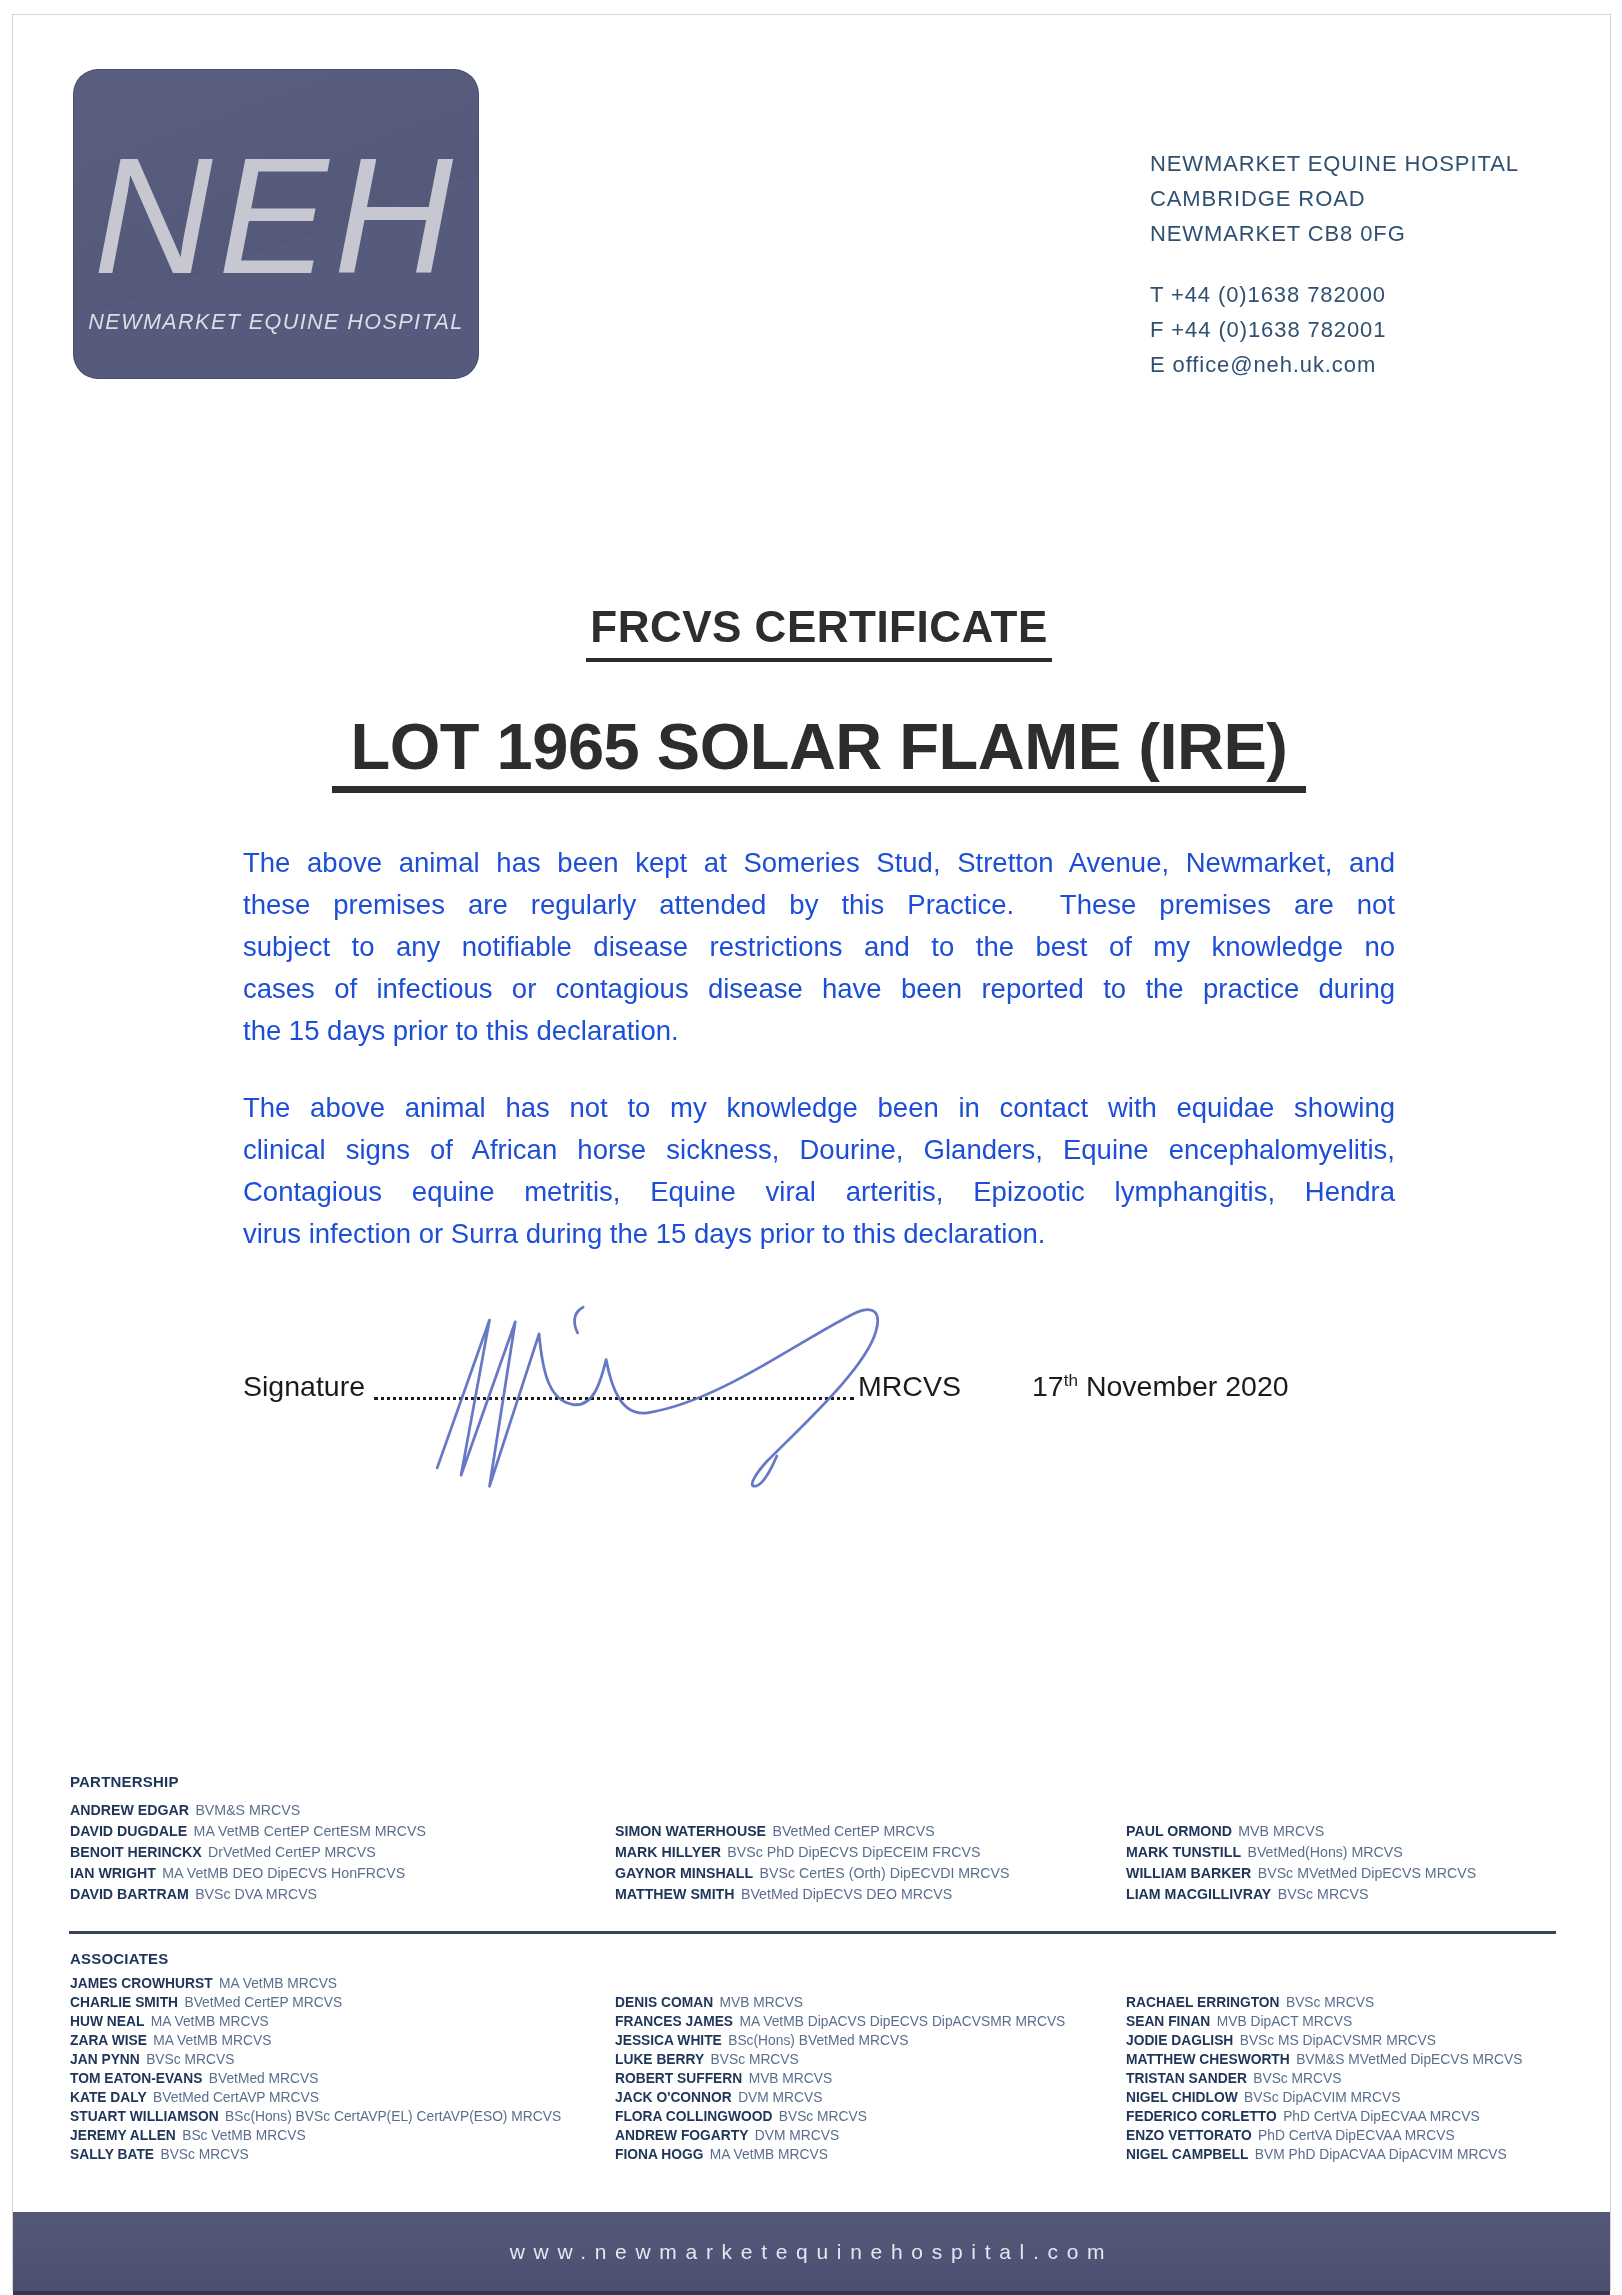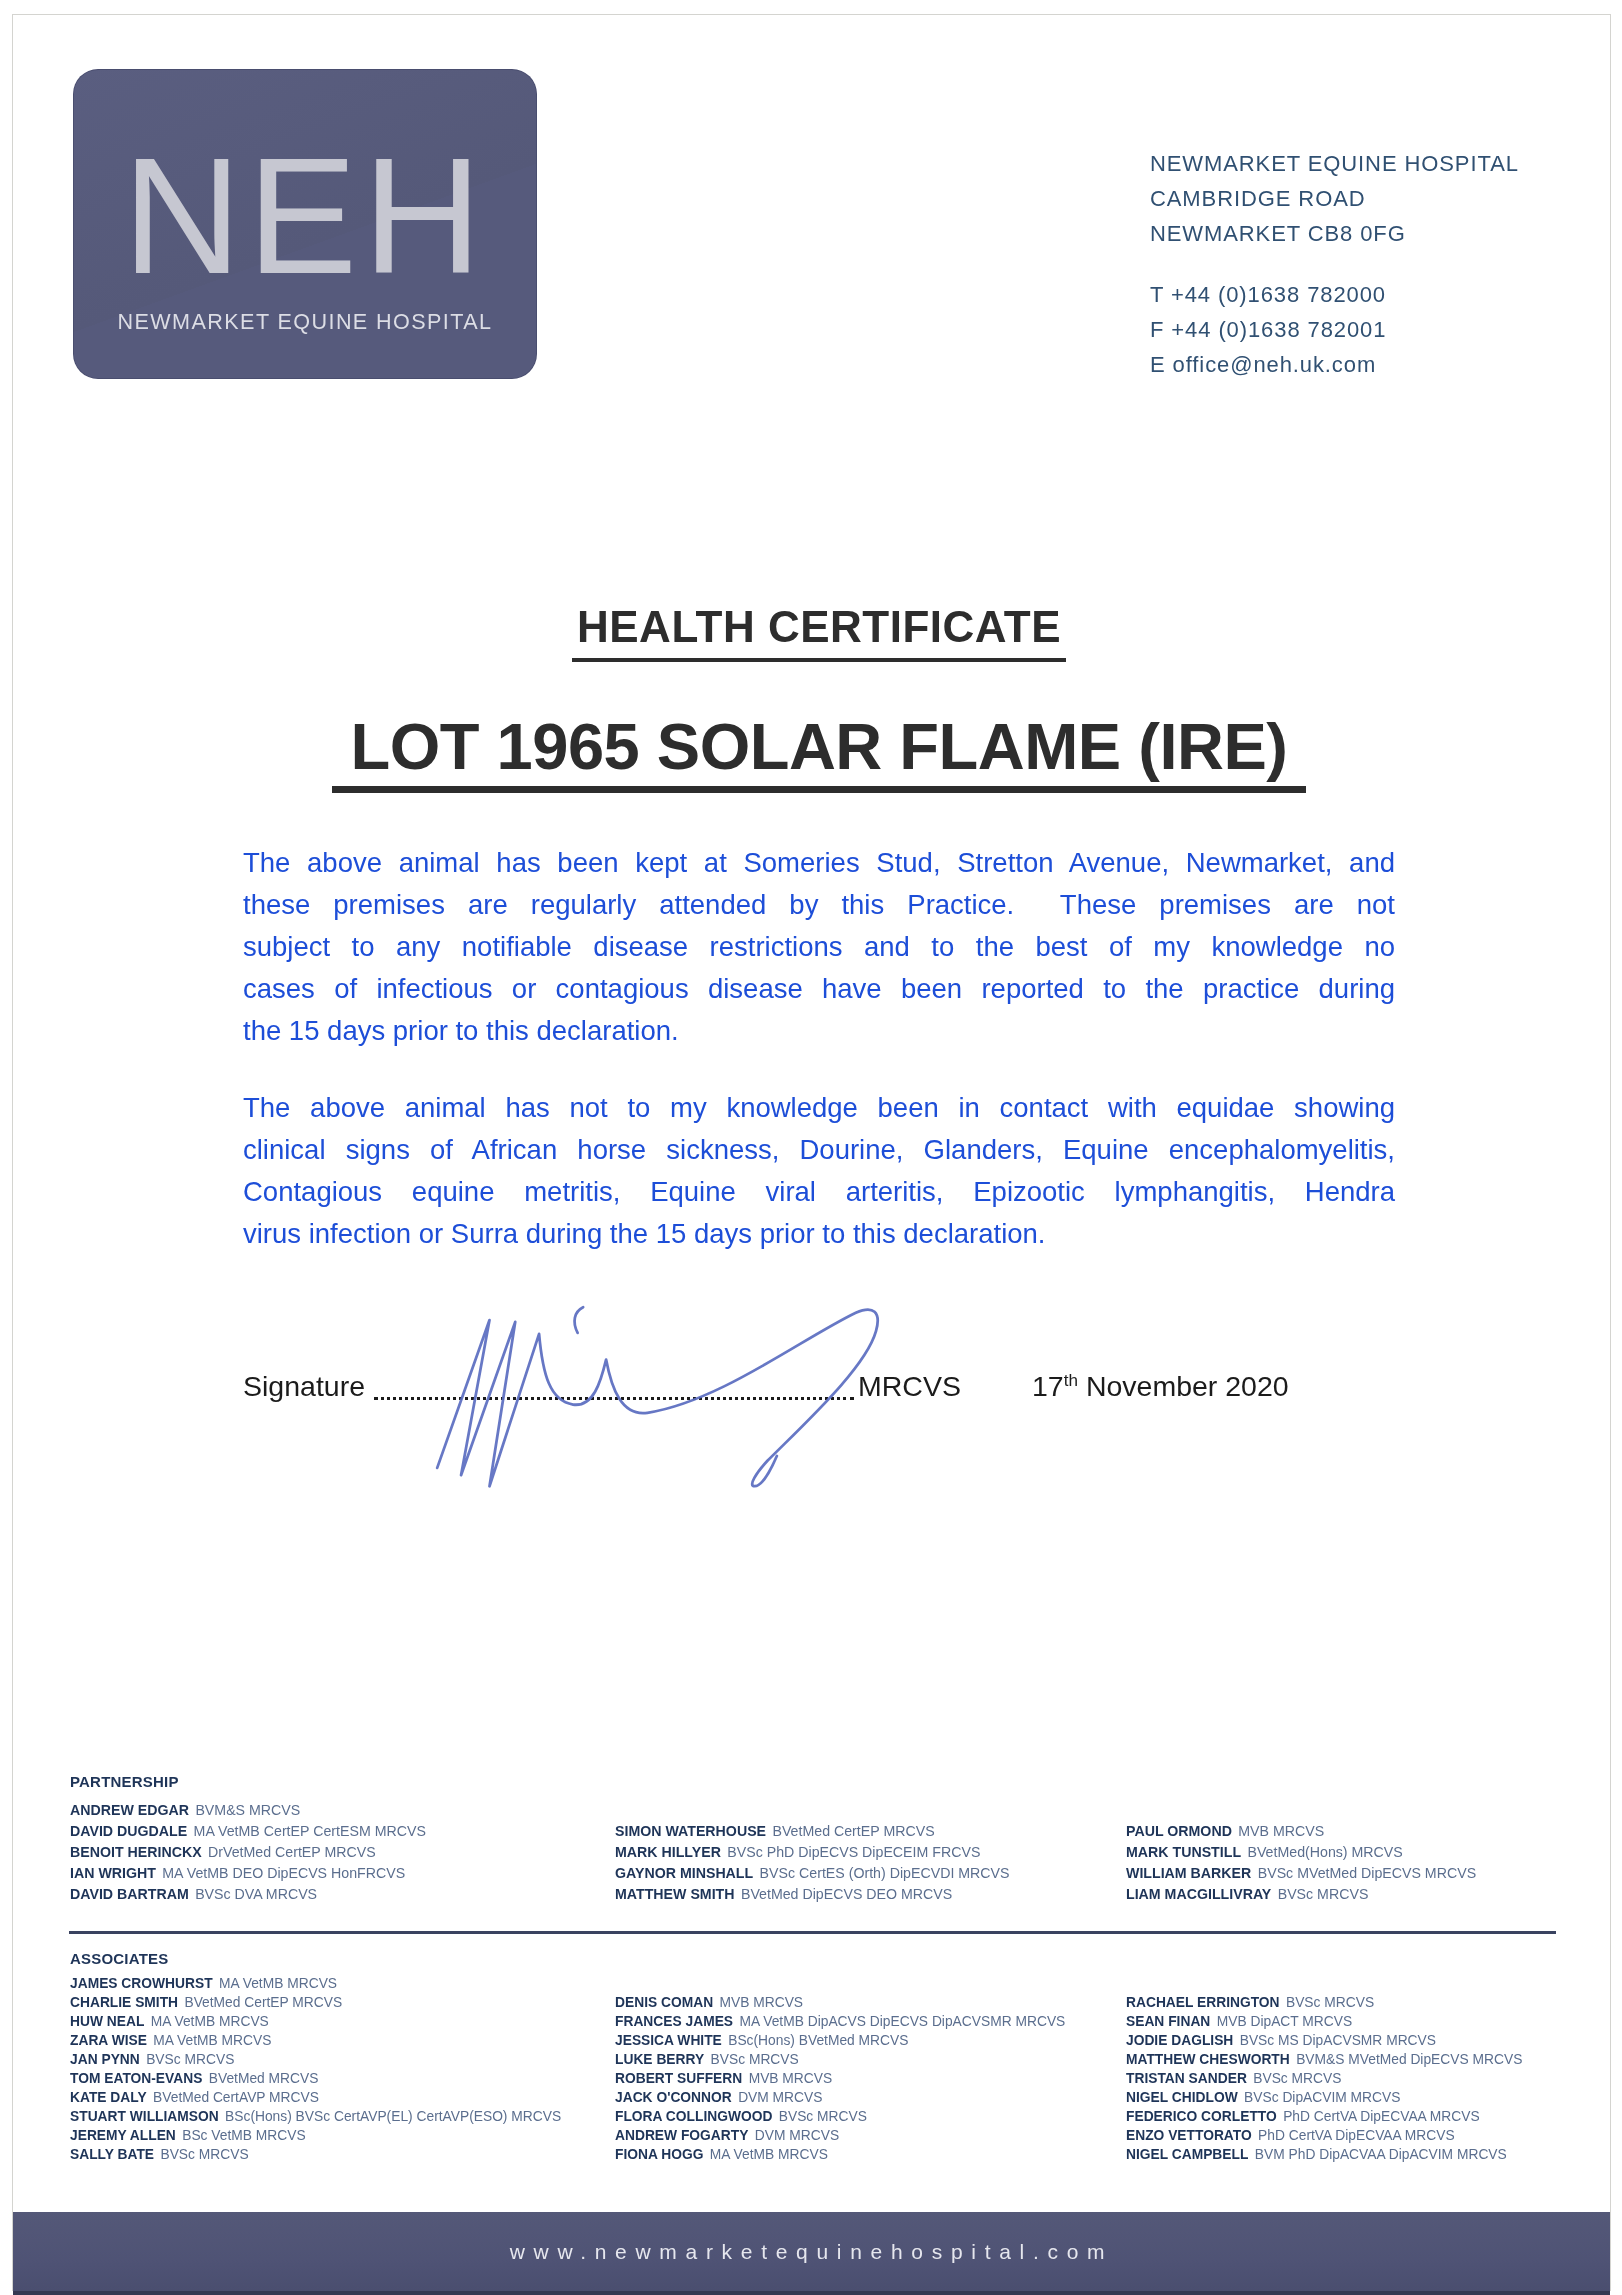--- a/index.html
+++ b/index.html
@@ -2,23 +2,23 @@
 <html style="font-size:7.3px"><head>
 <meta charset="utf-8">
 <style>
   html,body{margin:0;padding:0;background:#e9e9e7;}
   .page{position:relative;width:1623px;height:2295px;background:#ffffff;overflow:hidden;
         font-family:"Liberation Sans", sans-serif;color:#1b1b1b;}
   .scan-frame{position:absolute;left:12px;top:13.8px;right:12px;bottom:3.7px;
               border:1.4px solid #d4d4d0;z-index:0;}
 
   
-  .logo{position:absolute;left:73px;top:69px;width:464px;height:310px;border-radius:25px;
+  .logo{position:absolute;left:73px;top:69px;width:406px;height:310px;border-radius:25px;
         background:linear-gradient(160deg,#5a5e80 0%,#555979 55%,#50547600 0),#565a7c;
-        box-shadow:0 0 0 0.9px #494d6e inset;text-align:center;z-index:2;}
+        box-shadow:0 0 0 0.9px #494d6e inset;text-align:center;z-index:2;font-style:italic;}
   .logo-acronym{margin-top:78px;font-size:165px;line-height:138px;font-weight:normal;
                 letter-spacing:5.5px;color:#c6c7d1;}
   .logo-name{margin-top:24px;font-size:21.6px;letter-spacing:1.4px;color:#dcdde5;font-weight:normal;}
 
   
   .contact{position:absolute;left:1150px;top:146px;z-index:2;color:#305072;
            font-size:22px;line-height:35px;letter-spacing:0.9px;font-weight:normal;}
   .contact .group2{margin-top:26px;}
 
   
@@ -91,21 +91,21 @@
       <div>NEWMARKET CB8 0FG</div>
     </div>
     <div class="group2">
       <div>T +44 (0)1638 782000</div>
       <div>F +44 (0)1638 782001</div>
       <div>E office@neh.uk.com</div>
     </div>
   </div>
 
   <div class="title-wrap">
-    <span class="u">HEALTH CERTIFICATE</span>
+    <span class="u">FRCVS CERTIFICATE</span>
   </div>
   <div class="subject-wrap">
     <span class="u">LOT 1965 SOLAR FLAME (IRE)</span>
   </div>
 
   <div class="para para1">
       <div class="pline">The above animal has been kept at Someries Stud, Stretton Avenue, Newmarket, and</div>
       <div class="pline">these premises are regularly attended by this Practice.&nbsp; These premises are not</div>
       <div class="pline">subject to any notifiable disease restrictions and to the best of my knowledge no</div>
       <div class="pline">cases of infectious or contagious disease have been reported to the practice during</div>

